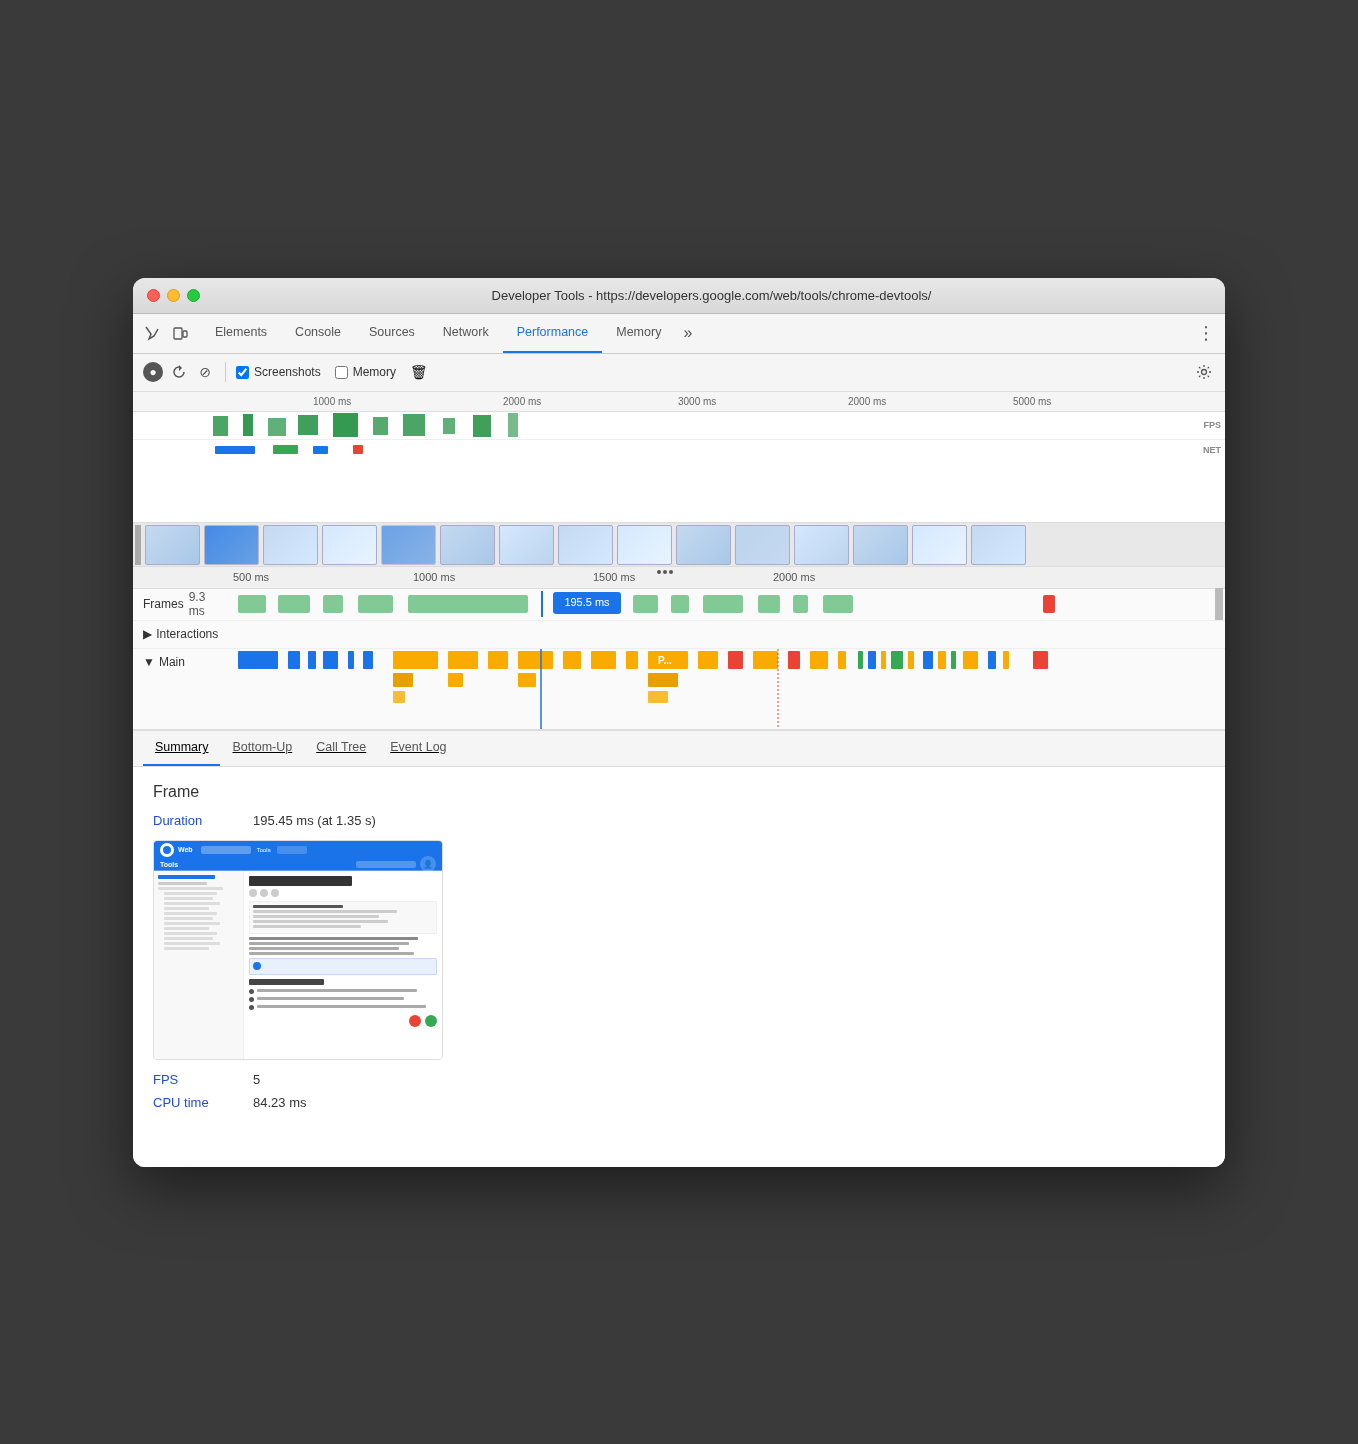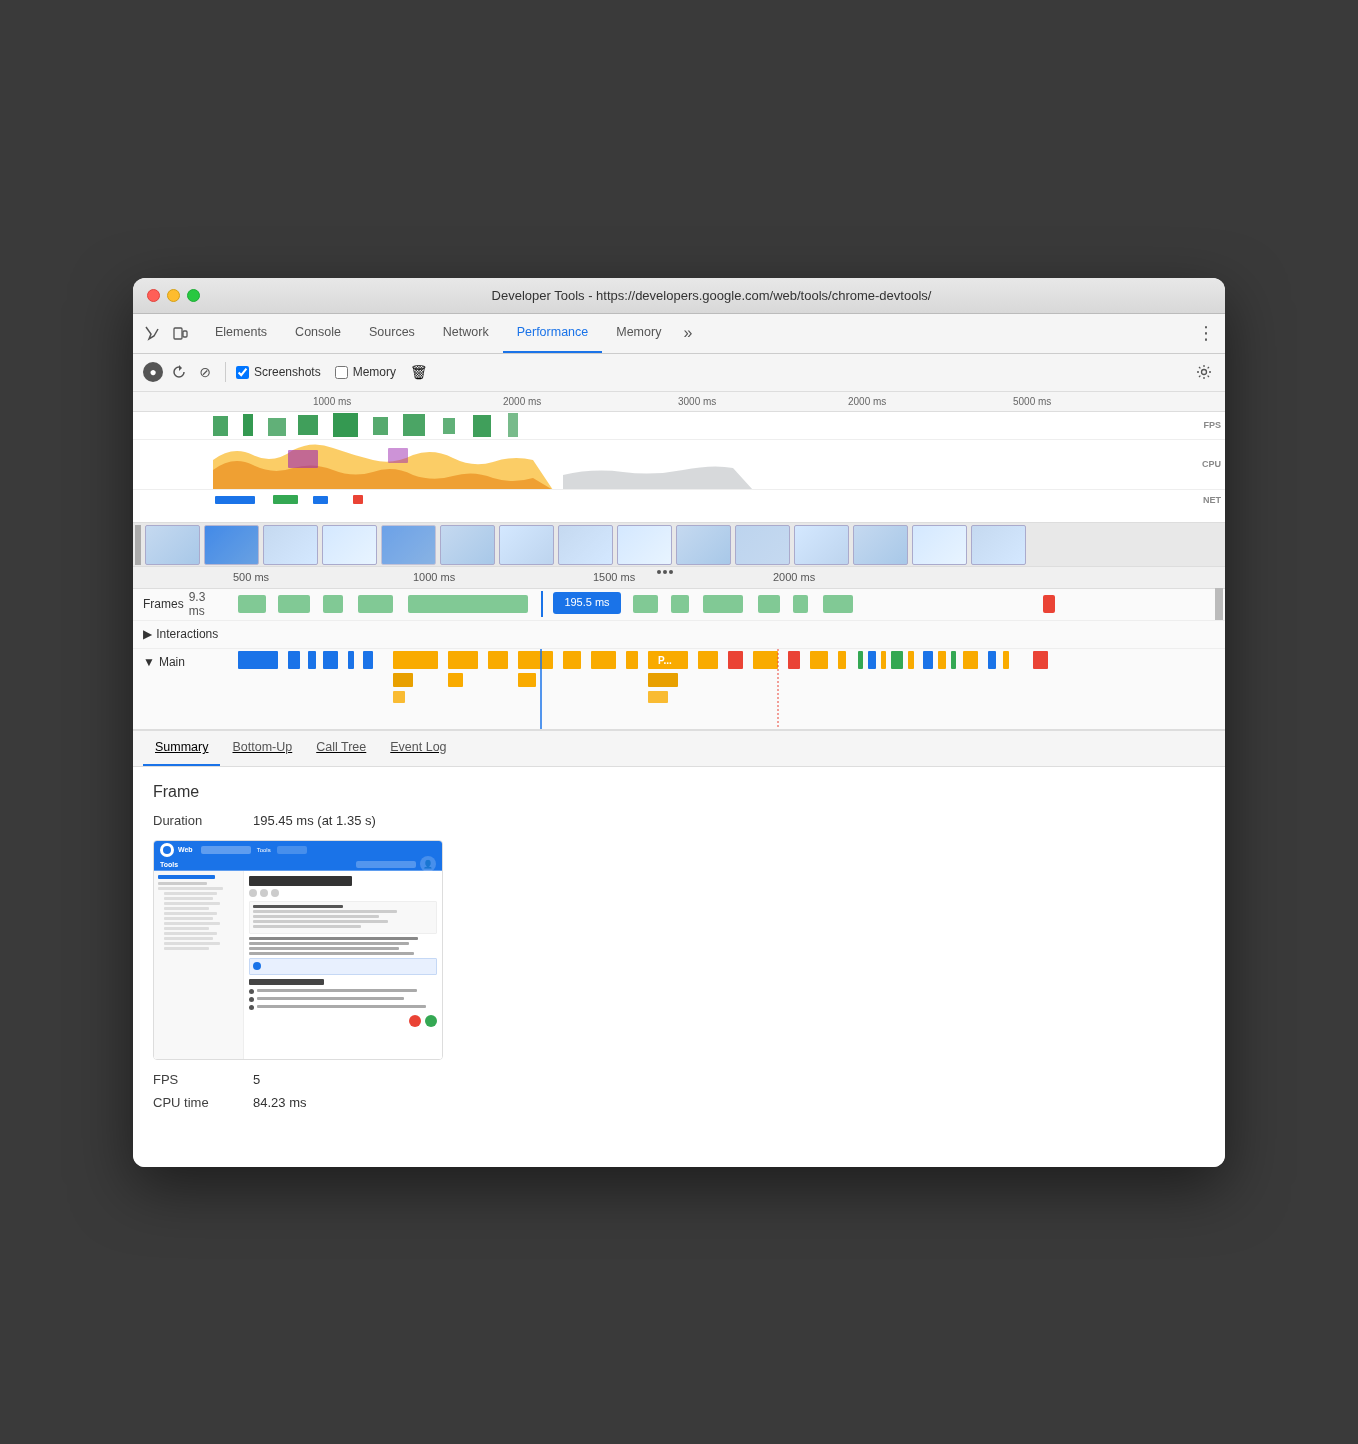--- a/index.html
+++ b/index.html
@@ -203,21 +203,21 @@
       color: #333;
       margin-bottom: 12px;
     }
     .summary-row {
       display: flex;
       align-items: baseline;
       margin-bottom: 8px;
       font-size: 13px;
     }
     .summary-key {
-      color: #404040;
+      color: #1d4ed8;
       width: 100px;
     }
     .summary-value {
       color: #333;
     }
     .screenshot-preview {
       width: 290px;
       height: 220px;
       border: 1px solid #ddd;
       border-radius: 4px;
@@ -347,33 +347,20 @@
           <rect x="200" y="1" width="25" height="24" fill="#1e8e3e" opacity="0.9"></rect>
           <rect x="240" y="5" width="15" height="18" fill="#1e8e3e" opacity="0.75"></rect>
           <rect x="270" y="2" width="22" height="22" fill="#1e8e3e" opacity="0.8"></rect>
           <rect x="310" y="6" width="12" height="16" fill="#1e8e3e" opacity="0.7"></rect>
           <rect x="340" y="3" width="18" height="22" fill="#1e8e3e" opacity="0.85"></rect>
           <rect x="375" y="1" width="10" height="24" fill="#1e8e3e" opacity="0.6"></rect>
         </svg>
         <div style="position:absolute; right:4px; top:50%; transform:translateY(-50%); font-size:9px; color:#888; font-weight:600;">FPS</div>
       </div>
 
-      <div style="height:50px; position:relative; overflow:hidden; border-bottom:1px solid #eee;">
-        <svg width="100%" height="50" style="position:absolute; top:0; left:0;">
-
-          <path d="M80,50 L80,20 Q100,5 120,15 Q140,25 160,10 Q180,0 200,8 Q220,15 240,20 Q260,25 280,15 Q300,8 320,18 Q340,28 360,22 Q380,15 400,20 L420,50 Z" fill="#f9ab00" opacity="0.6"></path>
-          <path d="M80,50 L80,30 Q100,15 120,25 Q140,35 160,28 Q180,22 200,30 Q220,38 240,32 Q260,25 280,35 Q300,42 320,36 Q340,30 360,38 Q380,44 400,38 L420,50 Z" fill="#e37400" opacity="0.5"></path>
-
-          <rect x="155" y="10" width="30" height="18" fill="#9c27b0" opacity="0.6" rx="1"></rect>
-          <rect x="255" y="8" width="20" height="15" fill="#9c27b0" opacity="0.5" rx="1"></rect>
-
-          <path d="M430,50 L430,35 Q460,28 490,32 Q520,36 550,30 Q580,24 600,28 L620,50 Z" fill="#9aa0a6" opacity="0.4"></path>
-        </svg>
-        <div style="position:absolute; right:4px; top:50%; transform:translateY(-50%); font-size:9px; color:#888; font-weight:600;">CPU</div>
-      </div>
 
       <div style="height:20px; position:relative; overflow:hidden;">
         <svg width="100%" height="20" style="position:absolute; top:0; left:0;">
           <rect x="82" y="6" width="40" height="8" fill="#1a73e8" rx="1"></rect>
           <rect x="140" y="5" width="25" height="9" fill="#34a853" rx="1"></rect>
           <rect x="180" y="6" width="15" height="8" fill="#1a73e8" rx="1"></rect>
           <rect x="220" y="5" width="10" height="9" fill="#ea4335" rx="1"></rect>
         </svg>
         <div style="position:absolute; right:4px; top:50%; transform:translateY(-50%); font-size:9px; color:#888; font-weight:600;">NET</div>
       </div>

